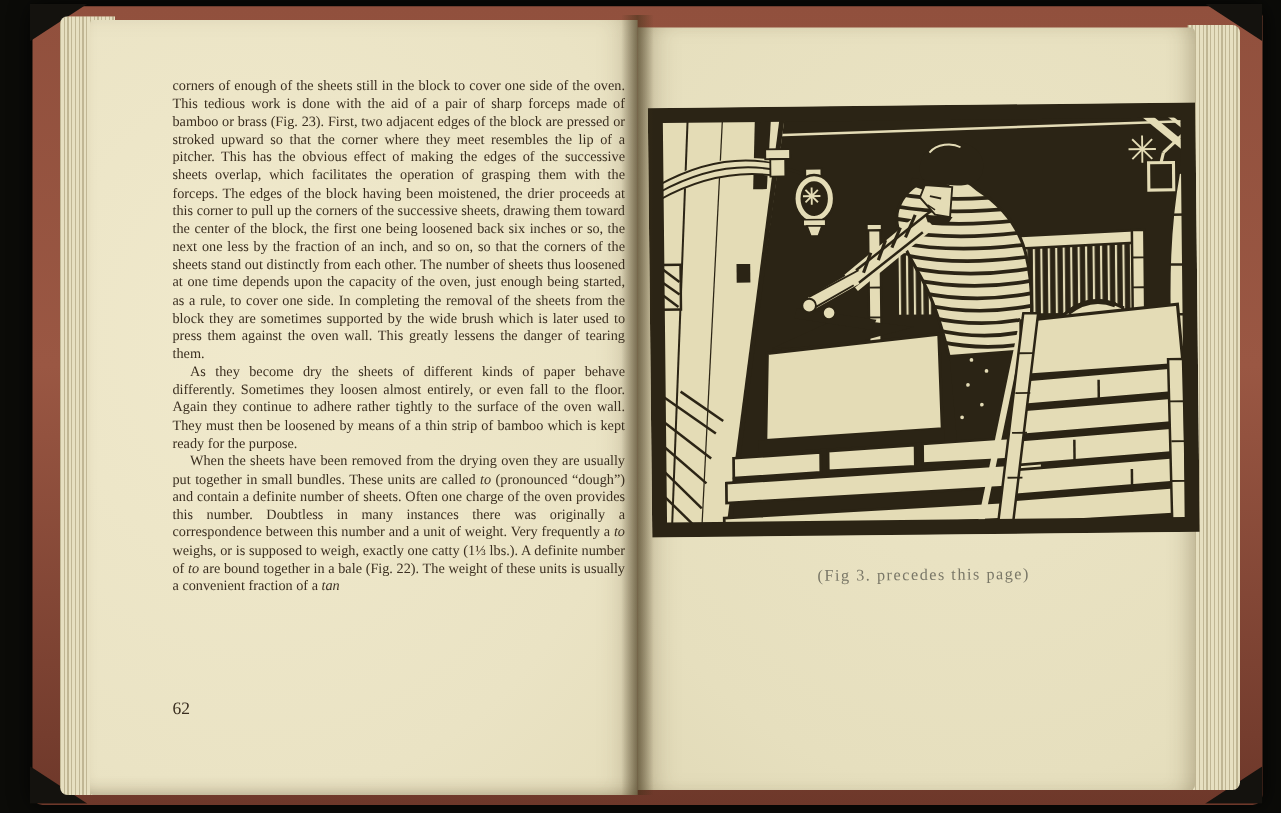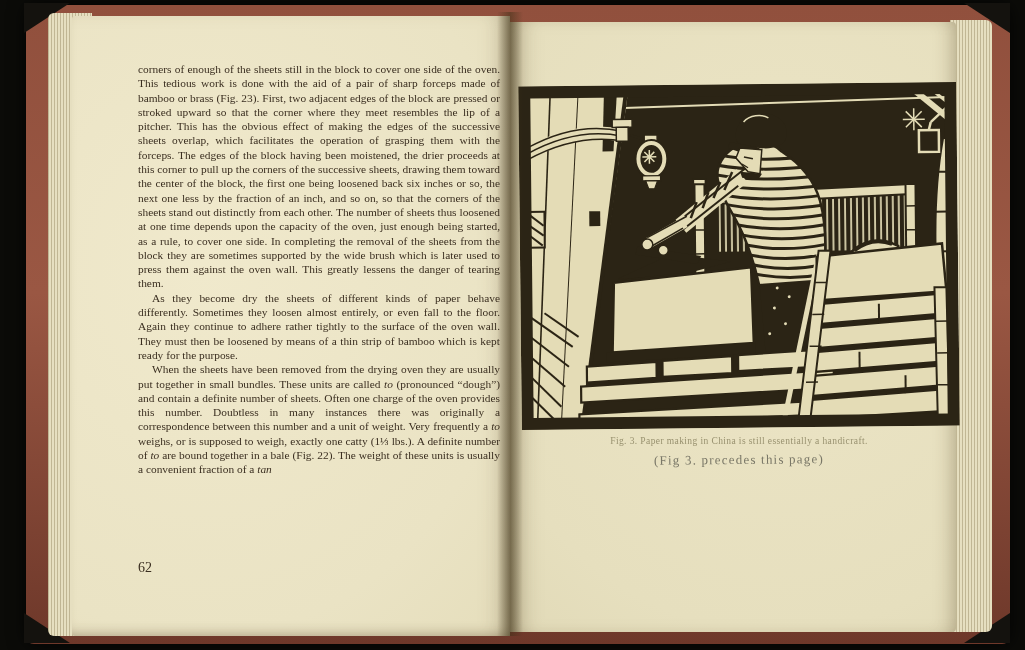--- a/index.html
+++ b/index.html
@@ -267,18 +267,17 @@
         <g class="np si" stroke-width="1.5">
           <line x1="417" y1="240" x2="429" y2="240"></line>
           <line x1="418" y1="272" x2="430" y2="272"></line>
           <line x1="418" y1="304" x2="430" y2="304"></line>
         </g>
       </g>
 
       <rect x="6" y="6" width="428" height="333" class="np si" stroke-width="12"></rect>
     </svg>
 
-    <div class="fig-caption">Fig. 3. Paper making in China is still essentially a handicraft.</div>
     <div class="pencil-note">(Fig 3. precedes this page)</div>
   </div>
 
   <div class="gutter"></div>
 </div>
 
 </body></html>

